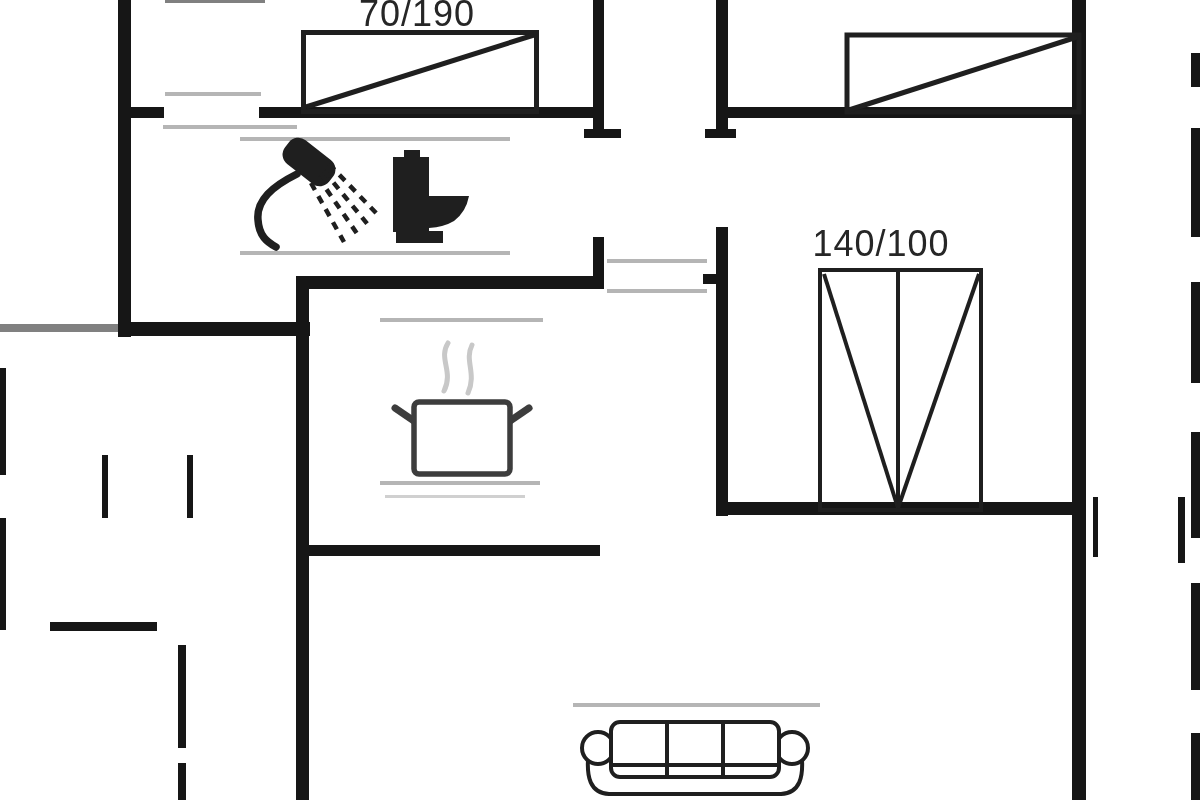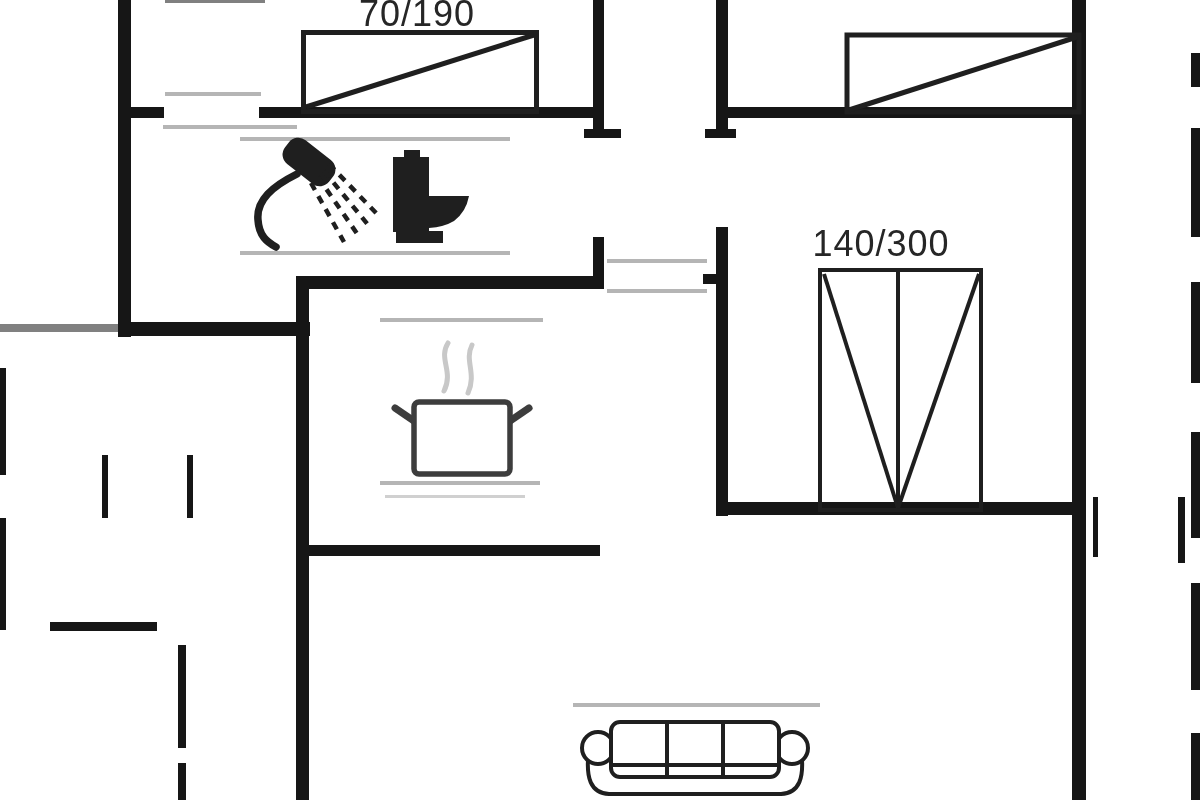--- a/index.html
+++ b/index.html
@@ -67,21 +67,21 @@
   <div class="dash" style="left:1191px;top:53px;width:9px;height:34px"></div>
   <div class="dash" style="left:1191px;top:128px;width:9px;height:109px"></div>
   <div class="dash" style="left:1191px;top:282px;width:9px;height:101px"></div>
   <div class="dash" style="left:1191px;top:432px;width:9px;height:106px"></div>
   <div class="dash" style="left:1191px;top:583px;width:9px;height:107px"></div>
   <div class="dash" style="left:1191px;top:733px;width:9px;height:67px"></div>
   <div class="dash" style="left:1093px;top:497px;width:5px;height:60px"></div>
   <div class="dash" style="left:1178px;top:497px;width:7px;height:66px"></div>
 
   <div class="lbl" style="left:350px;top:-4px;width:134px">70/190</div>
-  <div class="lbl" style="left:804px;top:226px;width:154px">140/300</div>
+  <div class="lbl" style="left:804px;top:226px;width:154px">140/100</div>
 
   <svg style="left:299px;top:28px" width="242" height="88" viewBox="0 0 242 88">
     <rect class="fs" x="4.5" y="4.5" width="233" height="79" stroke-width="5"></rect>
     <line class="fs" x1="7" y1="79" x2="235" y2="7" stroke-width="5"></line>
   </svg>
 
   <svg style="left:843px;top:30px" width="240" height="86" viewBox="0 0 240 86">
     <rect class="fs" x="4" y="5" width="232" height="77" stroke-width="5"></rect>
     <line class="fs" x1="6" y1="80" x2="234" y2="7" stroke-width="5"></line>
   </svg>

